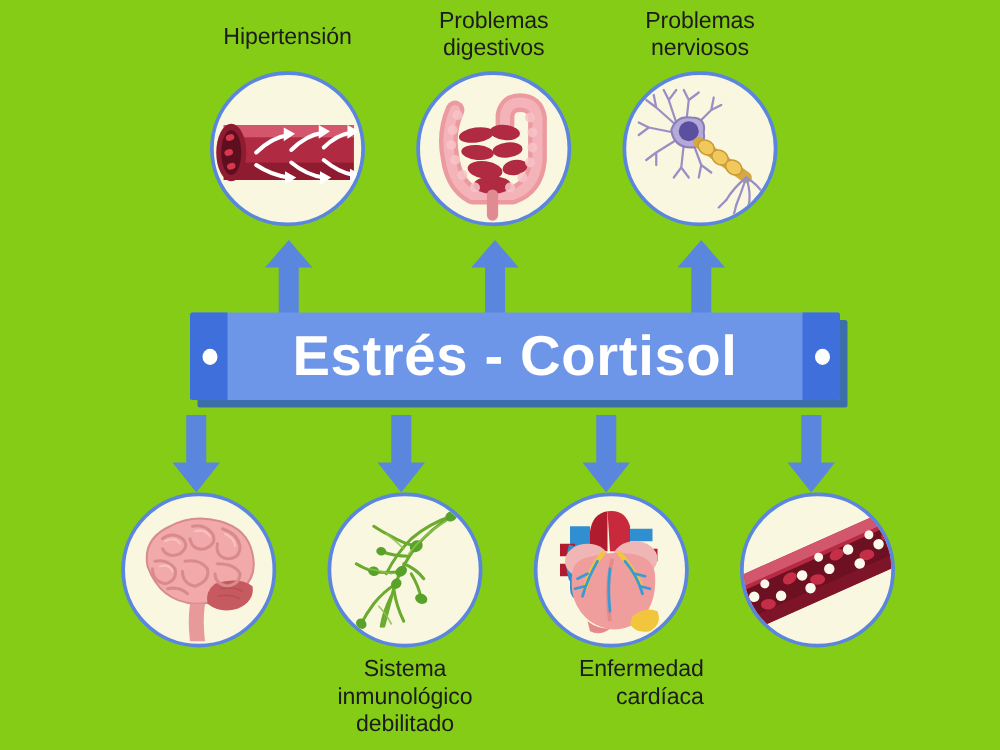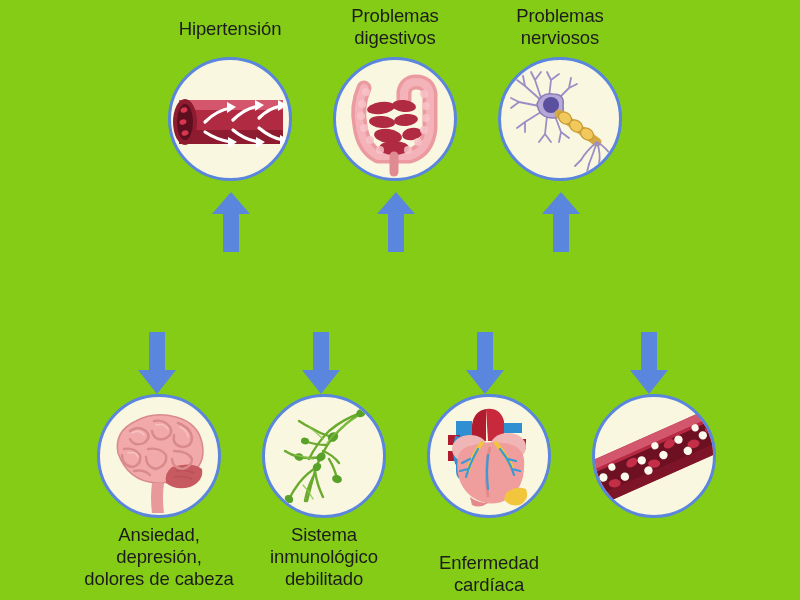--- a/index.html
+++ b/index.html
@@ -188,20 +188,32 @@
     <svg width="38" height="60" viewBox="0 0 38 60">
       <path d="M19 0 L38 22 L27 22 L27 60 L11 60 L11 22 L0 22 Z" fill="#5a86de"></path>
     </svg>
   </div>
   <div class="arrow" style="left:542px; top:192px;">
     <svg width="38" height="60" viewBox="0 0 38 60">
       <path d="M19 0 L38 22 L27 22 L27 60 L11 60 L11 22 L0 22 Z" fill="#5a86de"></path>
     </svg>
   </div>
 
+  <div id="banner-wrap">
+    <div id="banner-shadow"></div>
+    <div id="banner-body">
+      <div class="cap left">
+        <div class="hole"></div>
+      </div>
+      <div class="cap right">
+        <div class="hole"></div>
+      </div>
+      <div id="banner-text">Estrés - Cortisol</div>
+    </div>
+  </div>
 
   <div class="arrow" style="left:138px; top:332px;">
     <svg width="38" height="62" viewBox="0 0 38 62">
       <path d="M19 62 L38 38 L27 38 L27 0 L11 0 L11 38 L0 38 Z" fill="#5a86de"></path>
     </svg>
   </div>
   <div class="arrow" style="left:302px; top:332px;">
     <svg width="38" height="62" viewBox="0 0 38 62">
       <path d="M19 62 L38 38 L27 38 L27 0 L11 0 L11 38 L0 38 Z" fill="#5a86de"></path>
     </svg>
@@ -335,22 +347,19 @@
           <circle cx="92" cy="68" r="4.2"></circle>
           <circle cx="112" cy="60" r="4.2"></circle>
           <circle cx="16" cy="52" r="3.6"></circle>
           <circle cx="64" cy="50" r="3.6"></circle>
           <circle cx="108" cy="50" r="3.6"></circle>
         </g>
       </g>
     </svg>
   </div>
 
-  <div class="label" style="left:73px; top:524px; width:172px;">Ansiedad,
-depresión,
-dolores de cabeza</div>
   <div class="label" style="left:253px; top:524px; width:142px;">Sistema
 inmunológico
 debilitado</div>
-  <div class="label" style="left:415px; top:552px; width:148px;">Enfermedad
+  <div class="label" style="left:415px; top:524px; width:148px;text-align:right;">Enfermedad
 cardíaca</div>
 
 </div>
 
 </body></html>

